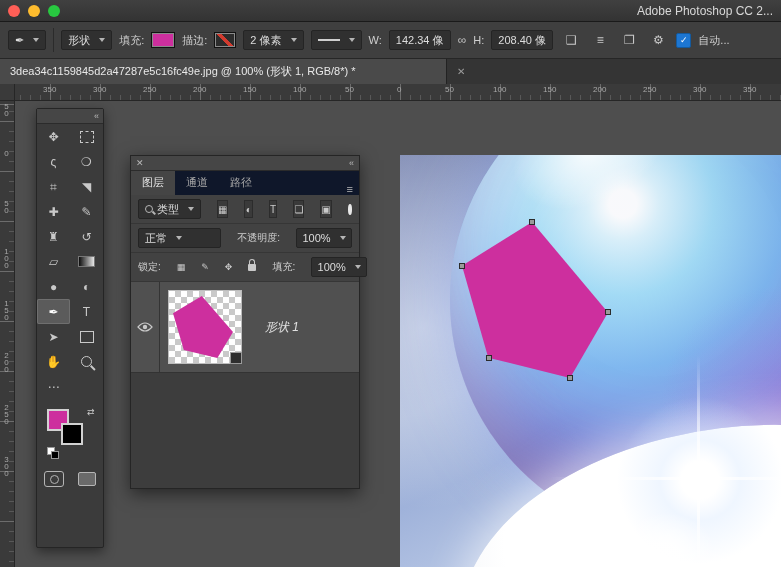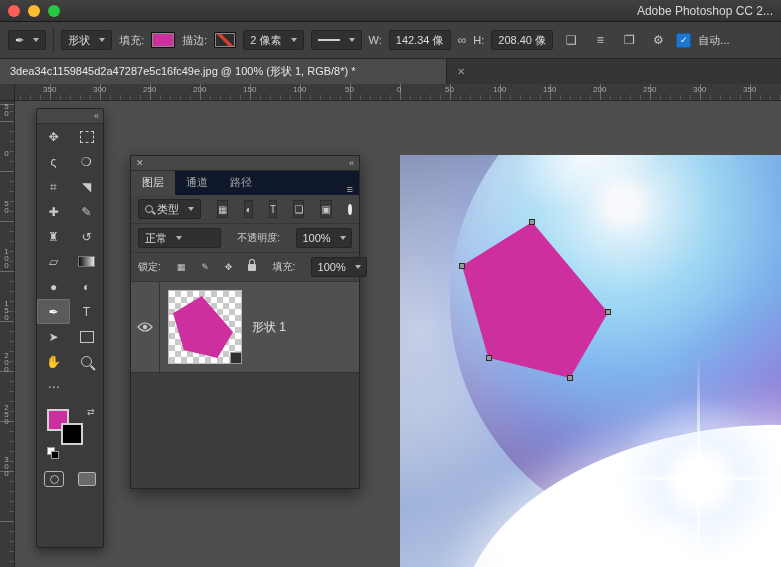--- a/index.html
+++ b/index.html
@@ -142,21 +142,21 @@
   .checkerbg{background-color:#fff;
     background-image:linear-gradient(45deg,#c9c9c9 25%,transparent 25%,transparent 75%,#c9c9c9 75%),
                      linear-gradient(45deg,#c9c9c9 25%,transparent 25%,transparent 75%,#c9c9c9 75%);
     background-size:12px 12px;background-position:0 0,6px 6px;}
   .thumb-pent{position:absolute;left:4px;top:5px;width:60px;height:62px;background:#cd2f9e;
     clip-path:polygon(48% 0%,100% 58%,74% 100%,18% 87%,0% 28%);}
   .badge{position:absolute;right:-1px;bottom:-1px;width:12px;height:12px;background:#2e2e2e;border:1px solid #9a9a9a;box-sizing:border-box;}
   .orbthumb{background:radial-gradient(circle at 50% 38%,#f2fbff 0 8%,#bfe9fb 22%,#8fc0ee 40%,#9a8fd8 60%,#6a5f9e 78%,#474266 100%);}
   .orbthumb::after{content:"";position:absolute;bottom:-4px;left:4%;width:92%;height:34%;border-radius:50%;
     background:radial-gradient(ellipse,#fff 55%,rgba(255,255,255,0) 75%);}
-  .lname{margin-left:10px;font-size:12px;color:#e0e0e0;}
+  .lname{margin-left:23px;font-size:12px;color:#e0e0e0;font-style:italic;}
   .bg-lock{margin-left:auto;margin-right:14px;}
 </style>
 </head>
 <body>
 
 <div class="app">
 
   <div class="titlebar">
     <span class="light red"></span>
     <span class="light yellow"></span>

